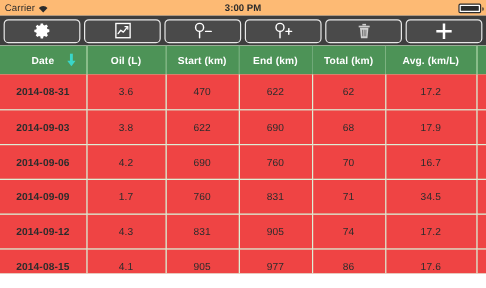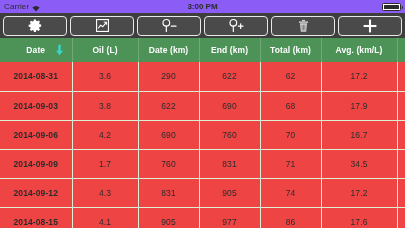--- a/index.html
+++ b/index.html
@@ -21,21 +21,21 @@
     overflow: hidden;
     background: #ffffff;
   }
 
   
   .statusbar {
     position: absolute;
     top: 0; left: 0;
     width: 405px;
     height: 13px;
-    background: #8b5cf6;
+    background: #fdba74;
     display: flex;
     align-items: center;
     box-sizing: border-box;
     padding: 0 4px;
   }
   .sb-left {
     display: flex;
     align-items: center;
     gap: 3px;
     flex: 0 0 auto;
@@ -282,33 +282,33 @@
           <th>
             <span>Date</span>
             <span class="sort-arrow">
               <svg width="7" height="11" viewBox="0 0 7 11">
                 <rect x="2.3" y="0" width="2.4" height="6.6" fill="#3ad6c8"></rect>
                 <polygon points="0,6.2 7,6.2 3.5,10.8" fill="#3ad6c8"></polygon>
               </svg>
             </span>
           </th>
           <th>Oil (L)</th>
-          <th>Date (km)</th>
+          <th>Start (km)</th>
           <th>End (km)</th>
           <th>Total (km)</th>
           <th>Avg. (km/L)</th>
           <th></th>
         </tr>
       </thead>
       <tbody>
 
         <tr>
           <td class="c-date">2014-08-31</td>
           <td>3.6</td>
-          <td>290</td>
+          <td>470</td>
           <td>622</td>
           <td>62</td>
           <td>17.2</td>
           <td></td>
         </tr>
 
         <tr>
           <td class="c-date">2014-09-03</td>
           <td>3.8</td>
           <td>622</td>

